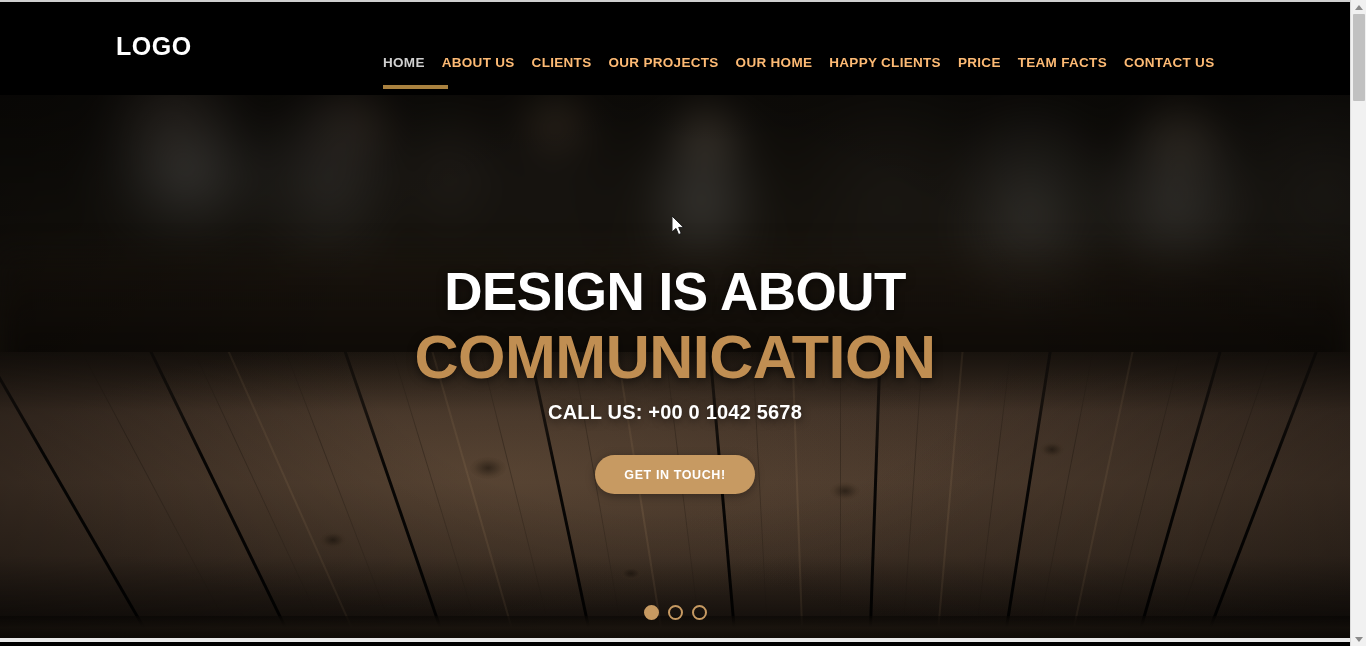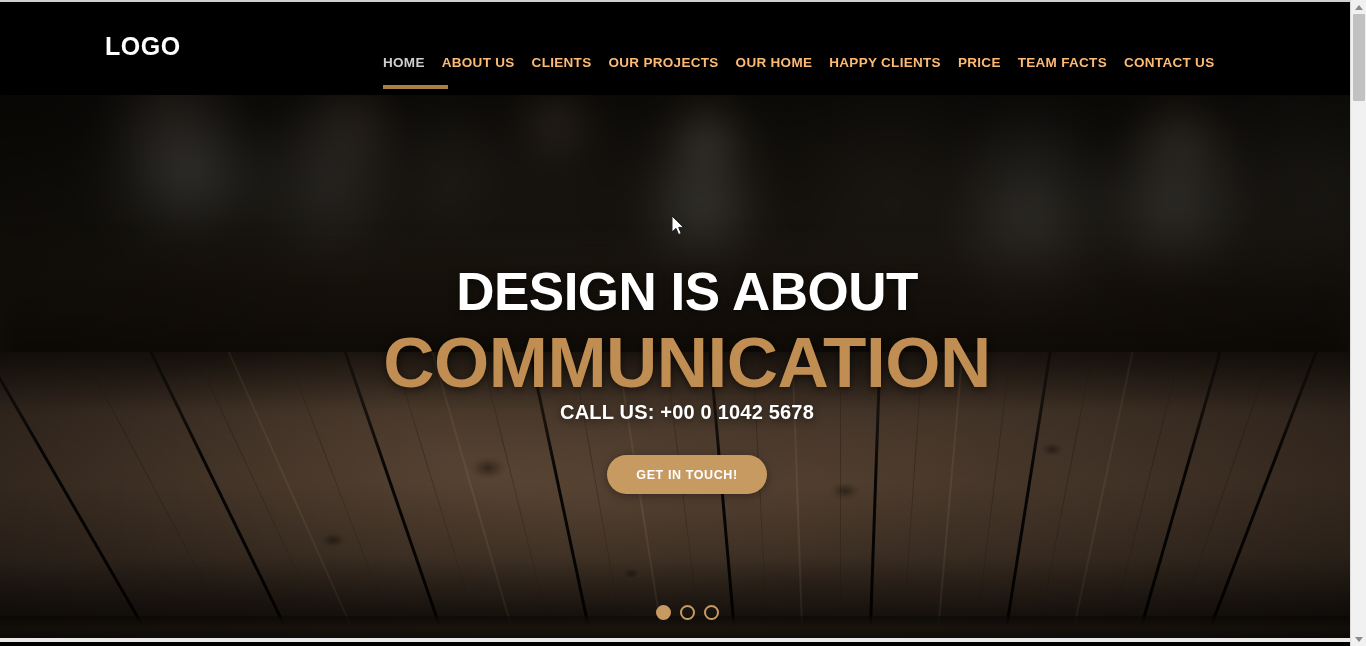--- a/index.html
+++ b/index.html
@@ -121,21 +121,21 @@
   }
 
   
   .header {
     position:absolute; left:0; top:2px;
     width:1350px; height:93px;
     background:#000000;
     z-index:40;
   }
   .logo {
-    position:absolute; left:105px; top:32px;
+    position:absolute; left:116px; top:32px;
     font-size:25px; font-weight:bold; letter-spacing:0.5px;
     color:#ffffff;
     line-height:1;
   }
   .nav {
     position:absolute; left:383px; top:52px;
     display:flex; align-items:flex-start;
     white-space:nowrap;
   }
   .nav-item {
@@ -150,34 +150,34 @@
   .nav-item.active { color:#cfcfcf; }
   .nav-underline {
     position:absolute; left:383px; top:85px;
     width:65px; height:4px;
     background:#a9813f;
     z-index:41;
   }
 
   
   .hero-content {
-    position:absolute; left:12px; top:0; width:1350px; height:642px;
+    position:absolute; left:0; top:0; width:1350px; height:642px;
     z-index:30;
     text-align:center;
   }
   .headline-1 {
     position:absolute; left:0; top:263px; width:1350px;
     font-size:53px; font-weight:bold; letter-spacing:-0.5px;
     color:#ffffff;
     line-height:1.1;
     text-shadow:0 2px 10px rgba(0,0,0,0.55);
   }
   .headline-2 {
     position:absolute; left:0; top:324px; width:1350px;
-    font-size:71px; font-weight:bold; letter-spacing:-0.5px;
+    font-size:61px; font-weight:bold; letter-spacing:-0.5px;
     color:#c08e52;
     line-height:1.1;
     text-shadow:0 2px 10px rgba(0,0,0,0.55);
   }
   .call-us {
     position:absolute; left:0; top:401px; width:1350px;
     font-size:20px; font-weight:bold; letter-spacing:0.2px;
     color:#ffffff;
     text-shadow:0 2px 8px rgba(0,0,0,0.6);
   }

